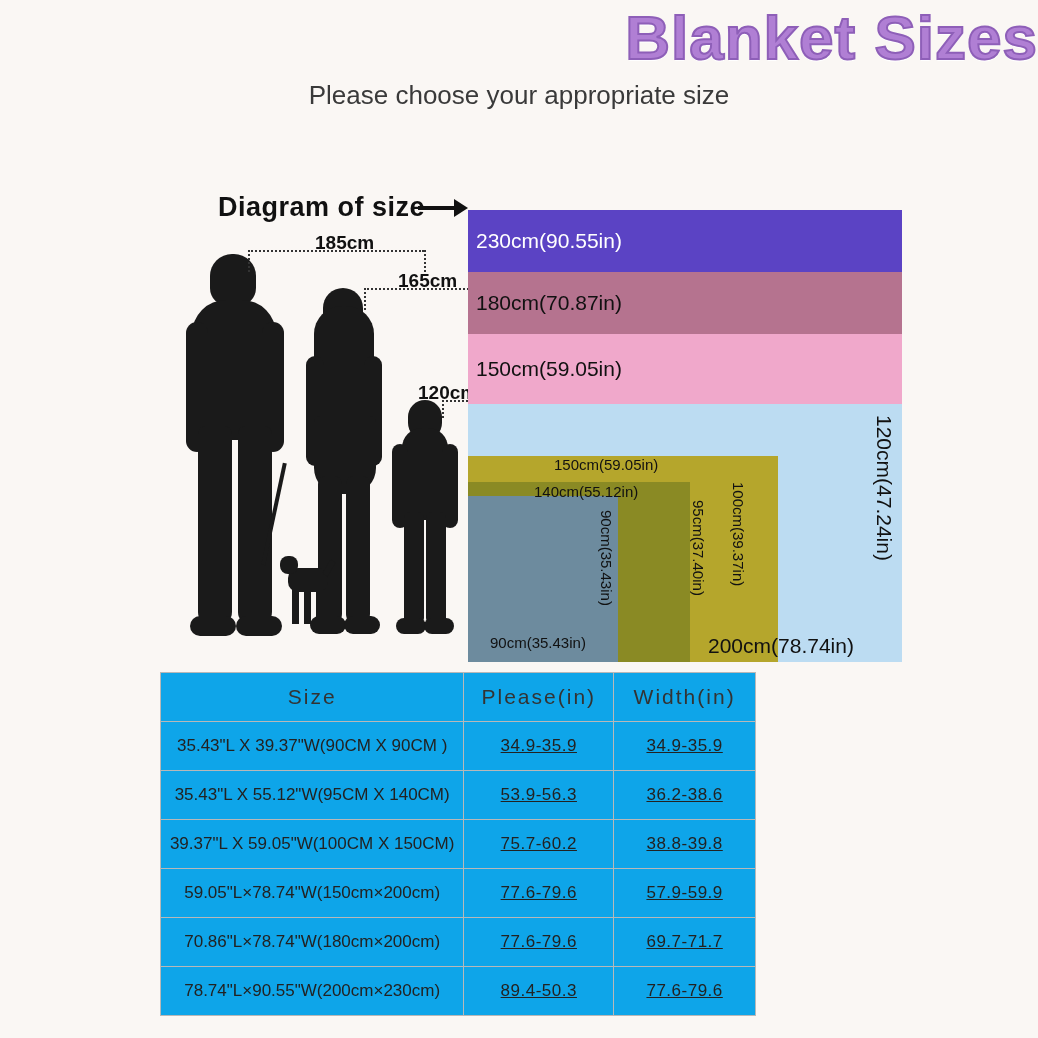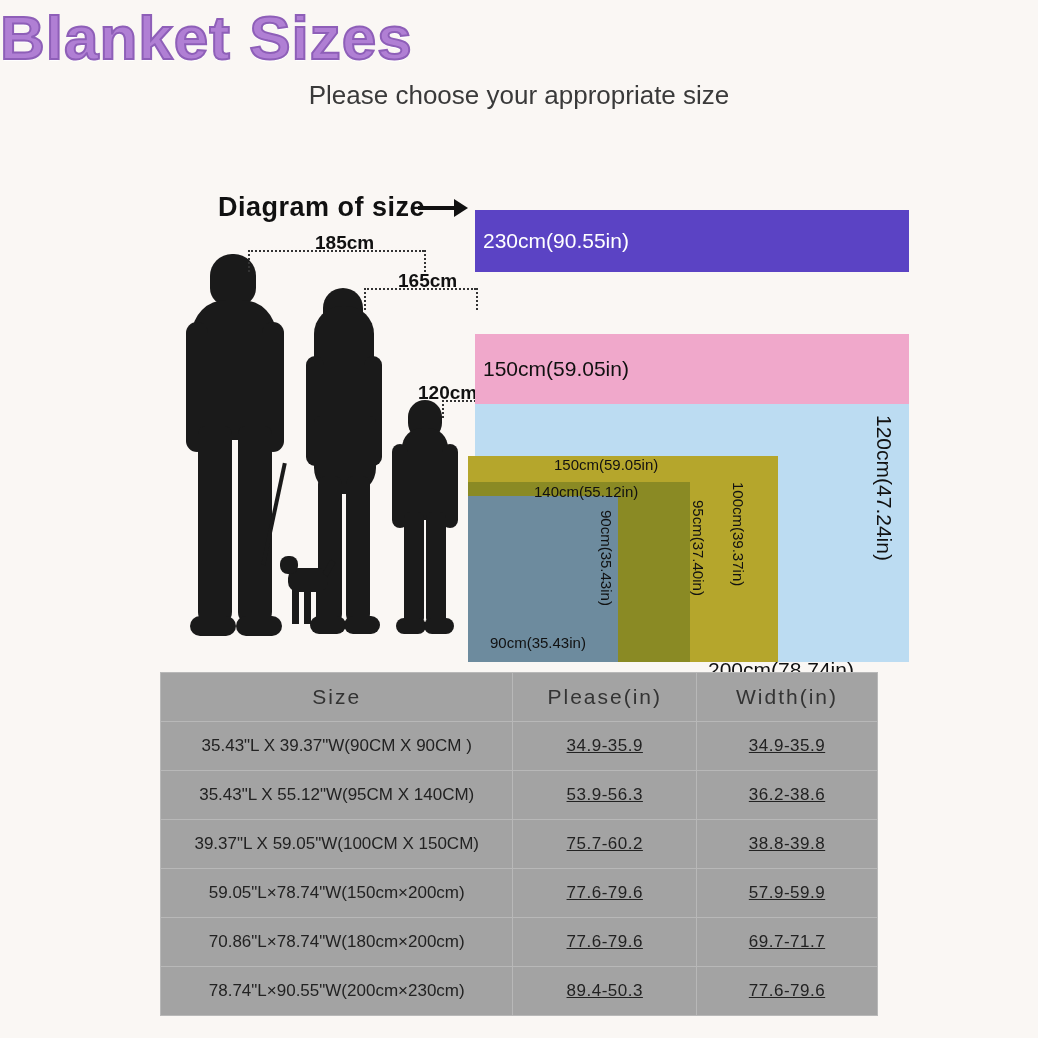--- a/index.html
+++ b/index.html
@@ -14,21 +14,21 @@
     position: relative;
     overflow: hidden;
   }
 
   
   .title {
     position: absolute;
     top: 2px;
     left: 0;
     width: 100%;
-    text-align: left;
+    text-align: right;
     font-size: 62px;
     font-weight: bold;
     letter-spacing: 1px;
     color: #b07fd4;
     -webkit-text-stroke: 2px #8e5fb8;
     text-shadow: 0 2px 0 #ffffff;
   }
   .subtitle {
     position: absolute;
     top: 80px;
@@ -109,21 +109,21 @@
   
   .chart {
     position: absolute;
     left: 468px;
     top: 210px;
     width: 434px;
     height: 452px;
   }
   .band {
     position: absolute;
-    left: 7px;
+    left: 0;
     width: 100%;
     box-sizing: border-box;
   }
   .band span {
     position: absolute;
     left: 8px;
     top: 50%;
     transform: translateY(-50%);
     font-size: 21px;
     color: #111;
@@ -187,23 +187,23 @@
     white-space: nowrap;
     writing-mode: vertical-rl;
     text-orientation: mixed;
   }
 
   
   .size-table {
     position: absolute;
     left: 160px;
     top: 672px;
-    width: 718px;
+    width: 596px;
     border-collapse: collapse;
-    background: #a3a3a3;
+    background: #0ea5e9;
   }
   .size-table th, .size-table td {
     border: 1px solid #b8b8b8;
     height: 48px;
     text-align: center;
     font-size: 17px;
     color: #222;
     font-weight: normal;
     padding: 0 4px;
   }
@@ -283,36 +283,39 @@
 
   <div class="dotline" style="left:262px; top:170px; width:42px;"></div>
   <div class="vtick" style="left:262px; top:170px; height:18px;"></div>
   <div class="meas" style="left:238px; top:152px;">120cm</div>
 </div>
 
 <div class="chart">
   <div class="band b230">
     <span>230cm(90.55in)</span>
   </div>
+  <div class="band b180">
+    <span>180cm(70.87in)</span>
+  </div>
   <div class="band b150">
     <span>150cm(59.05in)</span>
   </div>
   <div class="band b120"></div>
 
   <div class="inner-200"></div>
   <div class="inner-140"></div>
   <div class="inner-90"></div>
 
   <div class="lbl" style="left:86px; top:246px;">150cm(59.05in)</div>
   <div class="lbl" style="left:66px; top:273px;">140cm(55.12in)</div>
   <div class="lbl-v" style="left:262px; top:272px;">100cm(39.37in)</div>
   <div class="lbl-v" style="left:222px; top:290px;">95cm(37.40in)</div>
   <div class="lbl-v" style="left:130px; top:300px;">90cm(35.43in)</div>
   <div class="lbl" style="left:22px; top:424px;">90cm(35.43in)</div>
-  <div class="lbl-big" style="left:240px; top:424px;margin-top:24px;">200cm(78.74in)</div>
+  <div class="lbl-big" style="left:240px; top:424px;">200cm(78.74in)</div>
   <div class="lbl-big-v" style="left:404px; top:205px;">120cm(47.24in)</div>
 </div>
 
 <table class="size-table">
   <thead>
     <tr>
       <th class="col-size">Size</th>
       <th class="col-len">Please(in)</th>
       <th class="col-wid">Width(in)</th>
     </tr>

